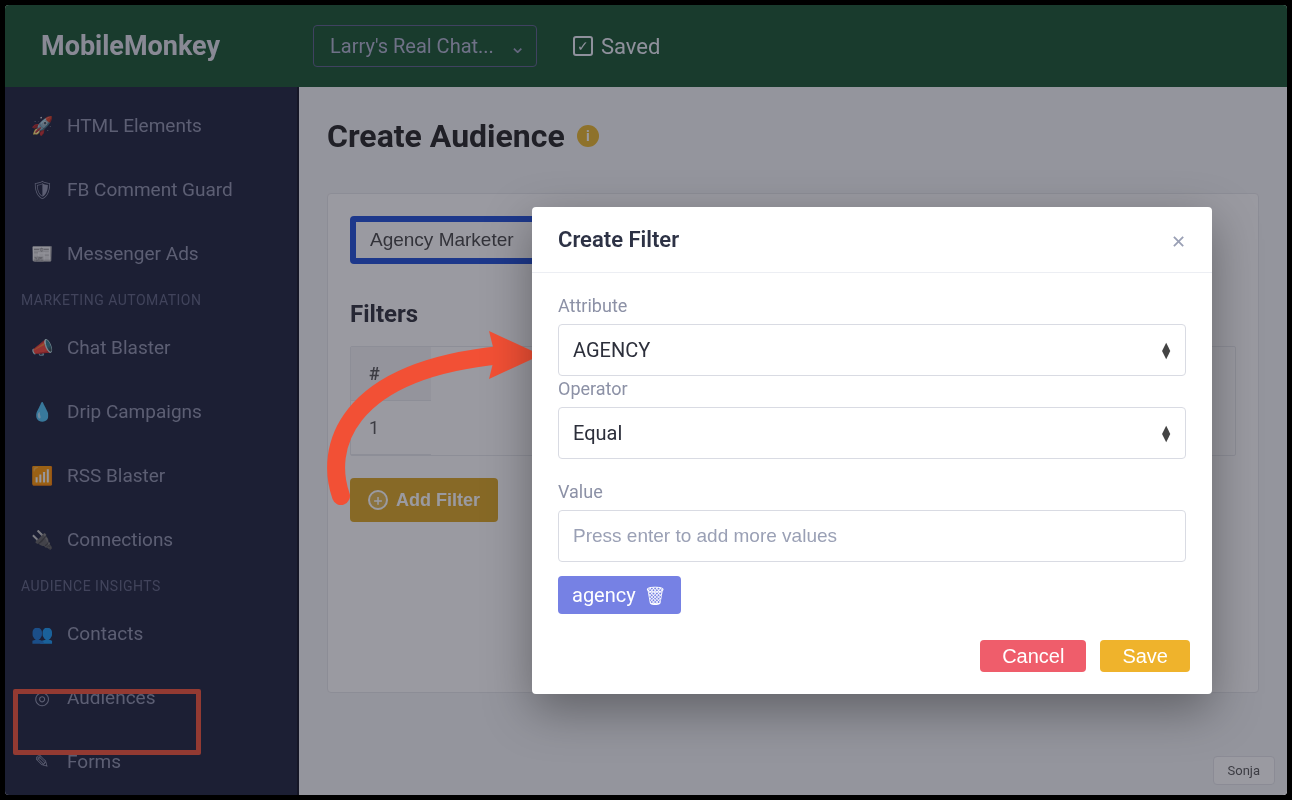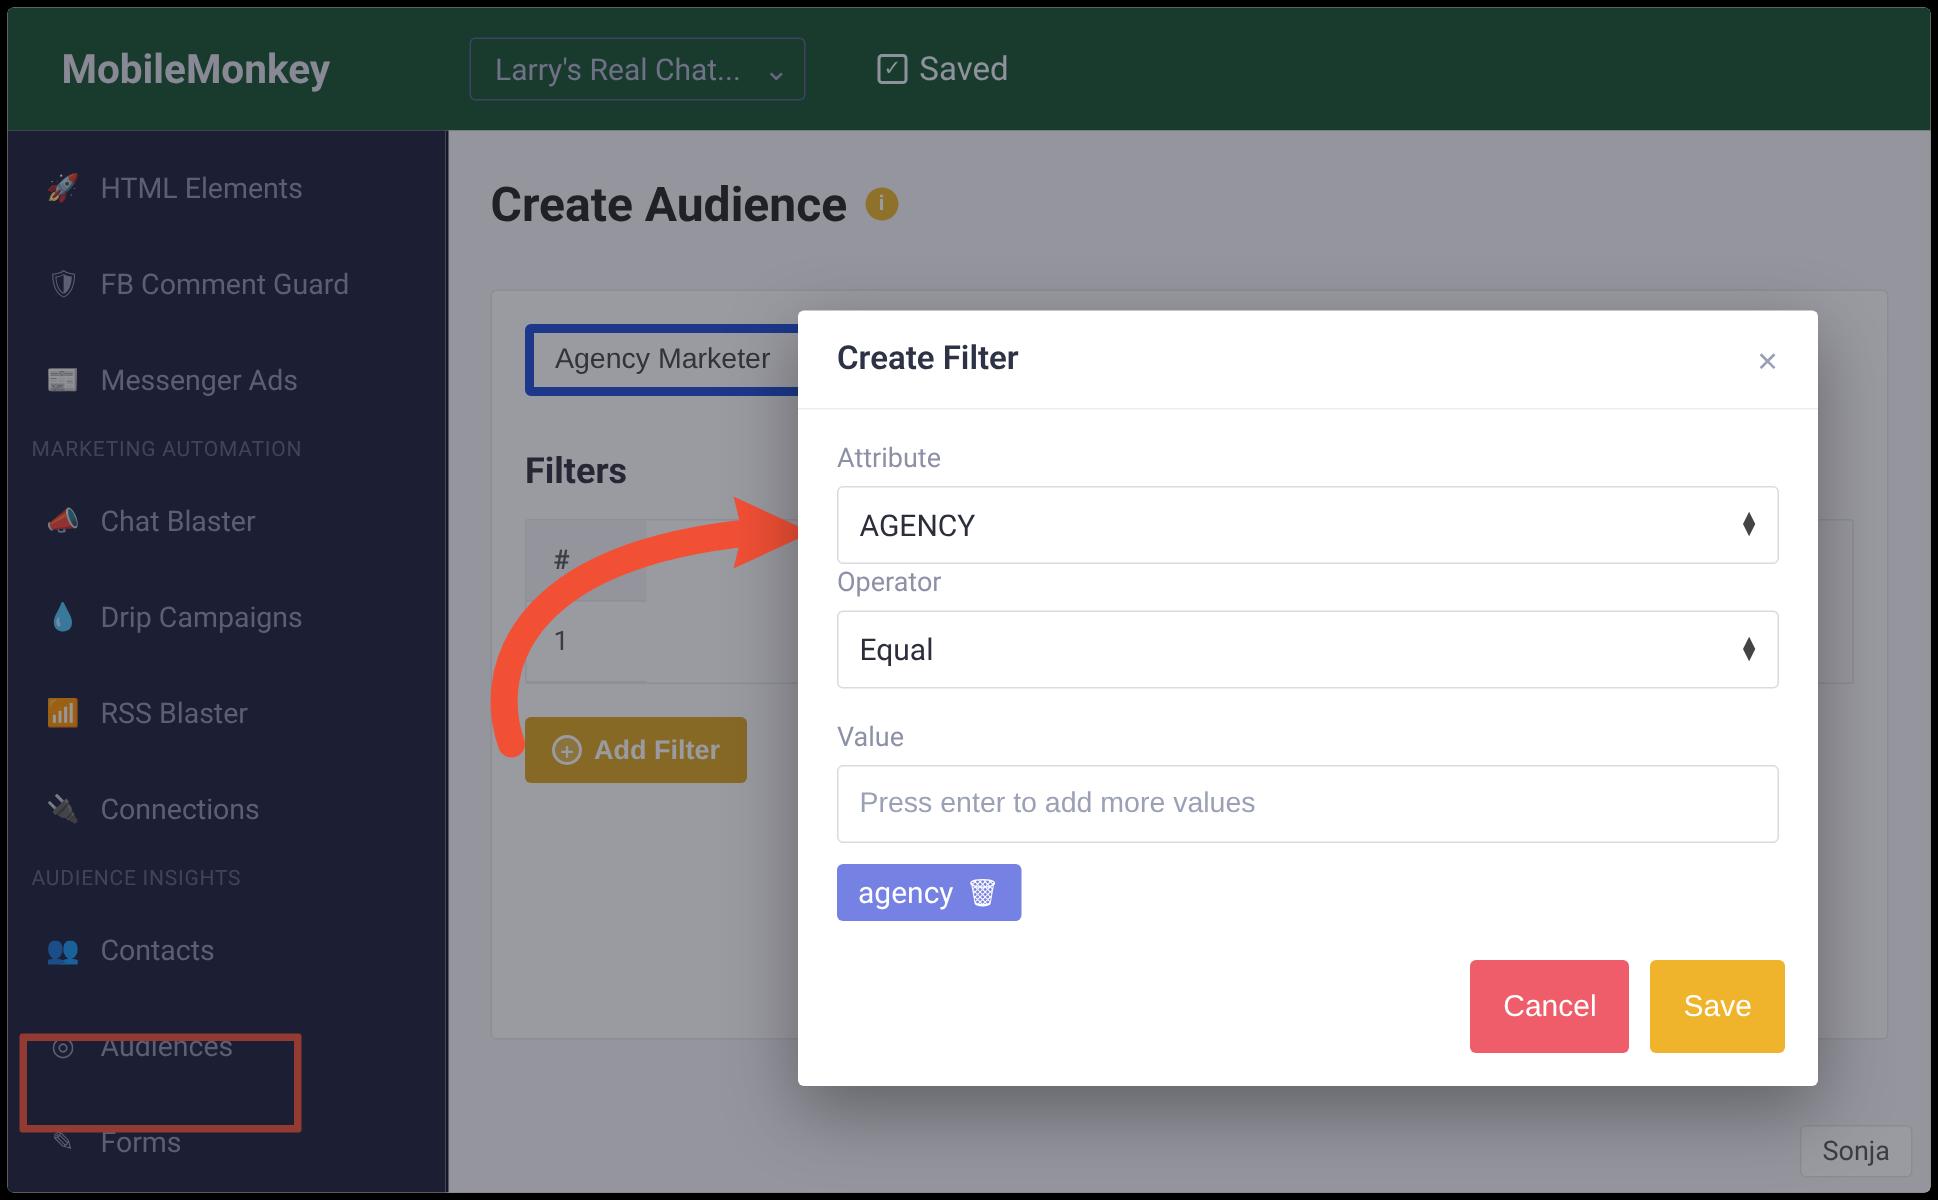--- a/index.html
+++ b/index.html
@@ -29,21 +29,21 @@
     .logo {
       width: 292px;
       padding-left: 36px;
       font-size: 27px;
       font-weight: 700;
       color: #e0e1ea;
     }
     .header-rest {
       display: flex;
       align-items: center;
-      gap: 38px;
+      gap: 26px;
       padding-left: 16px;
     }
     .workspace-select {
       border: 1px solid #5c608a;
       border-radius: 4px;
       height: 42px;
       padding: 0 42px 0 16px;
       display: flex;
       align-items: center;
       color: #b1b4cf;
@@ -190,36 +190,36 @@
       display:inline-flex; align-items:center; gap:8px;
       background:#7681e4; color:#fff; border-radius:4px;
       padding: 7px 14px; font-size:20px; margin-top: 14px;
     }
     .chip .trash { font-size:18px; }
     .modal-footer {
       padding: 18px 22px 22px 22px;
       display:flex; justify-content:flex-end; gap:14px;
     }
     .btn {
-      height: 62px; padding: 0 22px; border:none; border-radius:4px; font-size:20px; font-weight:500; color:#fff;
+      height: 32px; padding: 0 22px; border:none; border-radius:4px; font-size:20px; font-weight:500; color:#fff;
     }
     .btn-cancel { background:#ef5d6b; }
     .btn-save { background:#efb32c; }
 
     
     .arrow-svg {
       position:absolute;
       left: 306px; top: 326px;
       width: 230px; height: 180px;
       pointer-events:none;
     }
 
     .side-name {
       position:absolute; right:12px; bottom:10px;
-      color:#555; font-size:18px;
+      color:#555; font-size:13px;
       background:#fff; padding: 6px 14px; border:1px solid #e3e4ea; border-radius:4px;
     }
   </style>
 </head>
 <body>
 
 <div class="outer">
   <div class="app">
 
     <div class="header">

